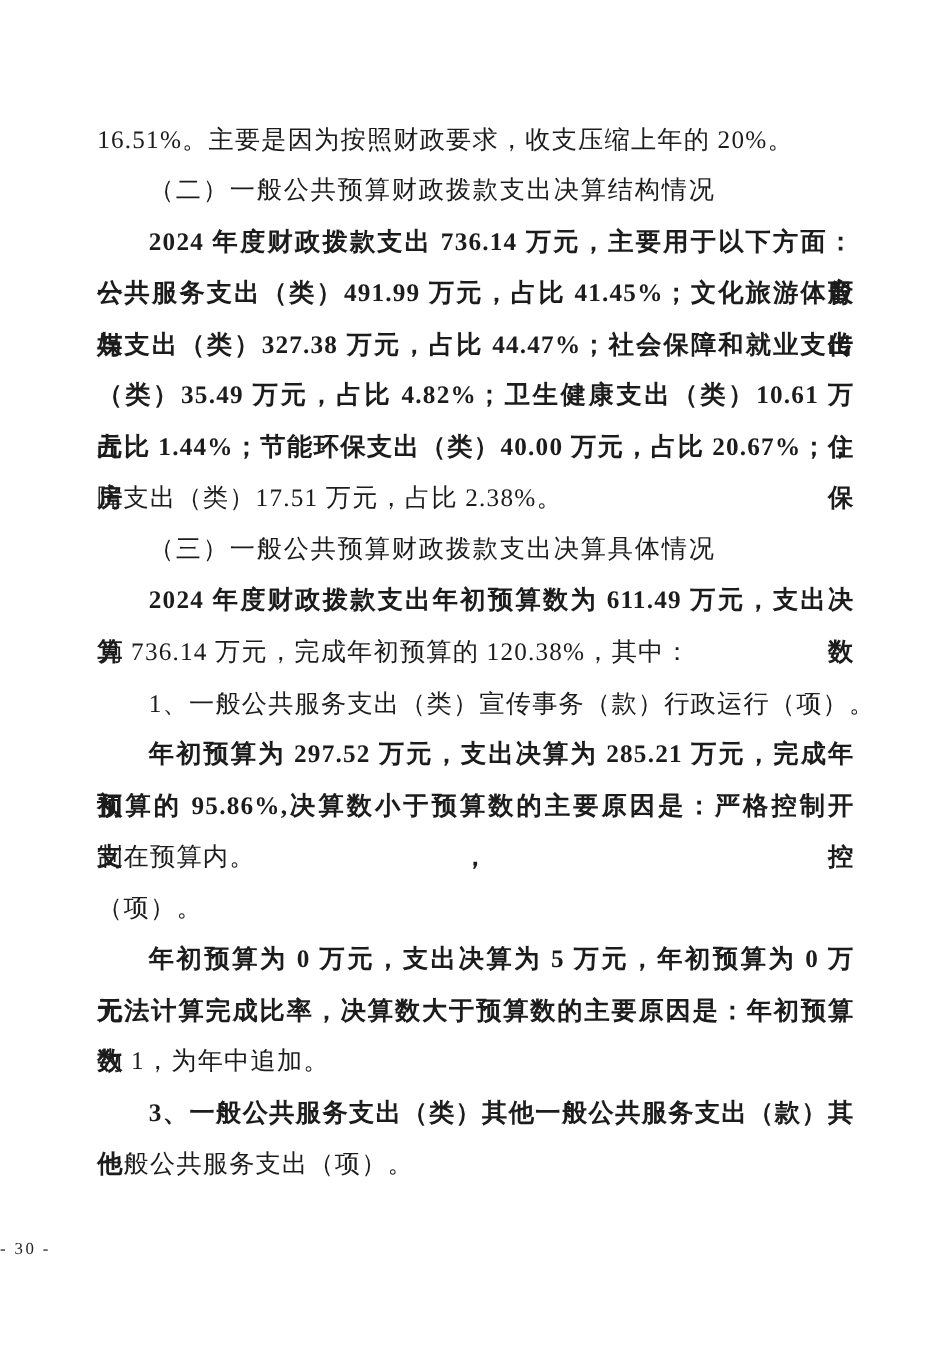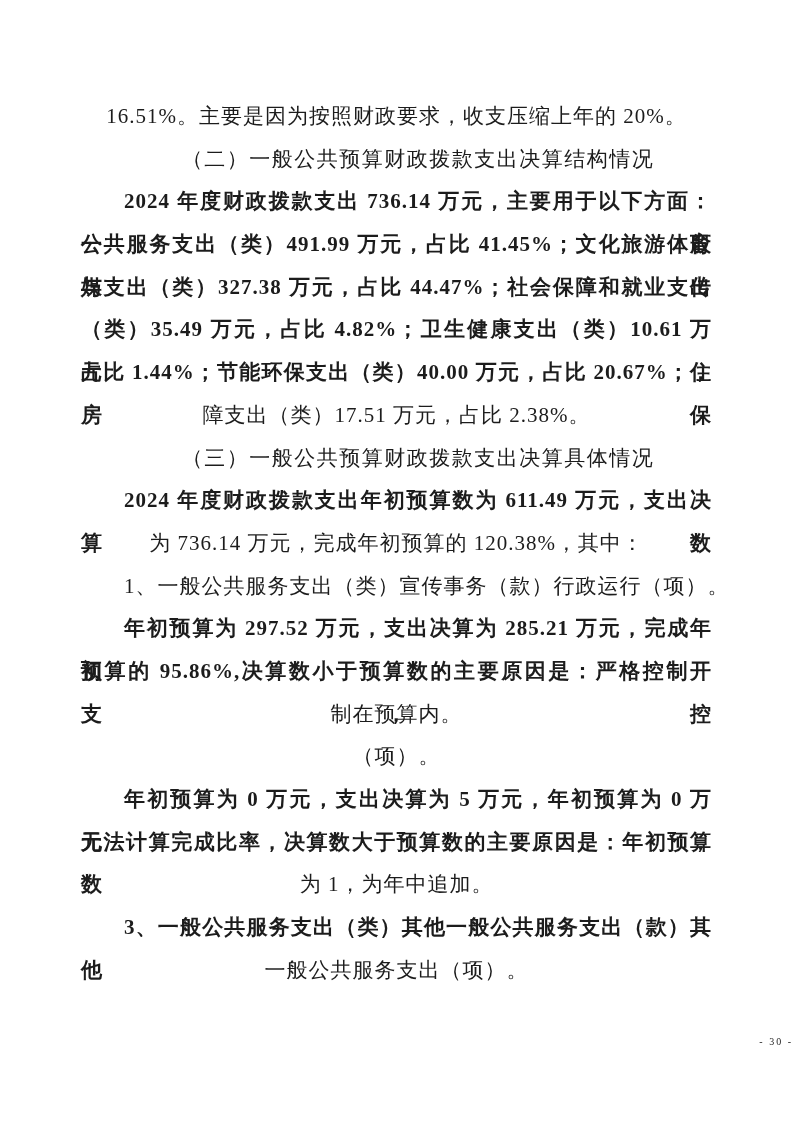--- a/index.html
+++ b/index.html
@@ -21,21 +21,21 @@
     left: 81px;
     top: 95px;
     width: 631px;
   }
   .line {
     font-size: 21px;
     height: 42.7px;
     line-height: 42.7px;
     letter-spacing: 1px;
     white-space: nowrap;
-    text-align: center;
+    text-align: left;
   }
   .line.justify {
     white-space: normal;
     text-align: justify;
     text-align-last: justify;
     text-justify: inter-character;
     font-weight: bold;
   }
   .line.indent {
     text-indent: 43px;
@@ -43,22 +43,22 @@
   .line.heading {
     font-family: "Liberation Sans", "DejaVu Sans", sans-serif;
     font-weight: 400;
     letter-spacing: 1.5px;
   }
   .footer {
     position: absolute;
     left: 0;
     top: 1031px;
     width: 100%;
-    text-align: right;
-    font-size: 10px;
+    text-align: left;
+    font-size: 14px;
     line-height: 22px;
     color: #222;
     font-family: "Liberation Serif", "DejaVu Serif", serif;
     letter-spacing: 2px;
   }
 </style>
 </head>
 <body>
 
 <div class="page">

